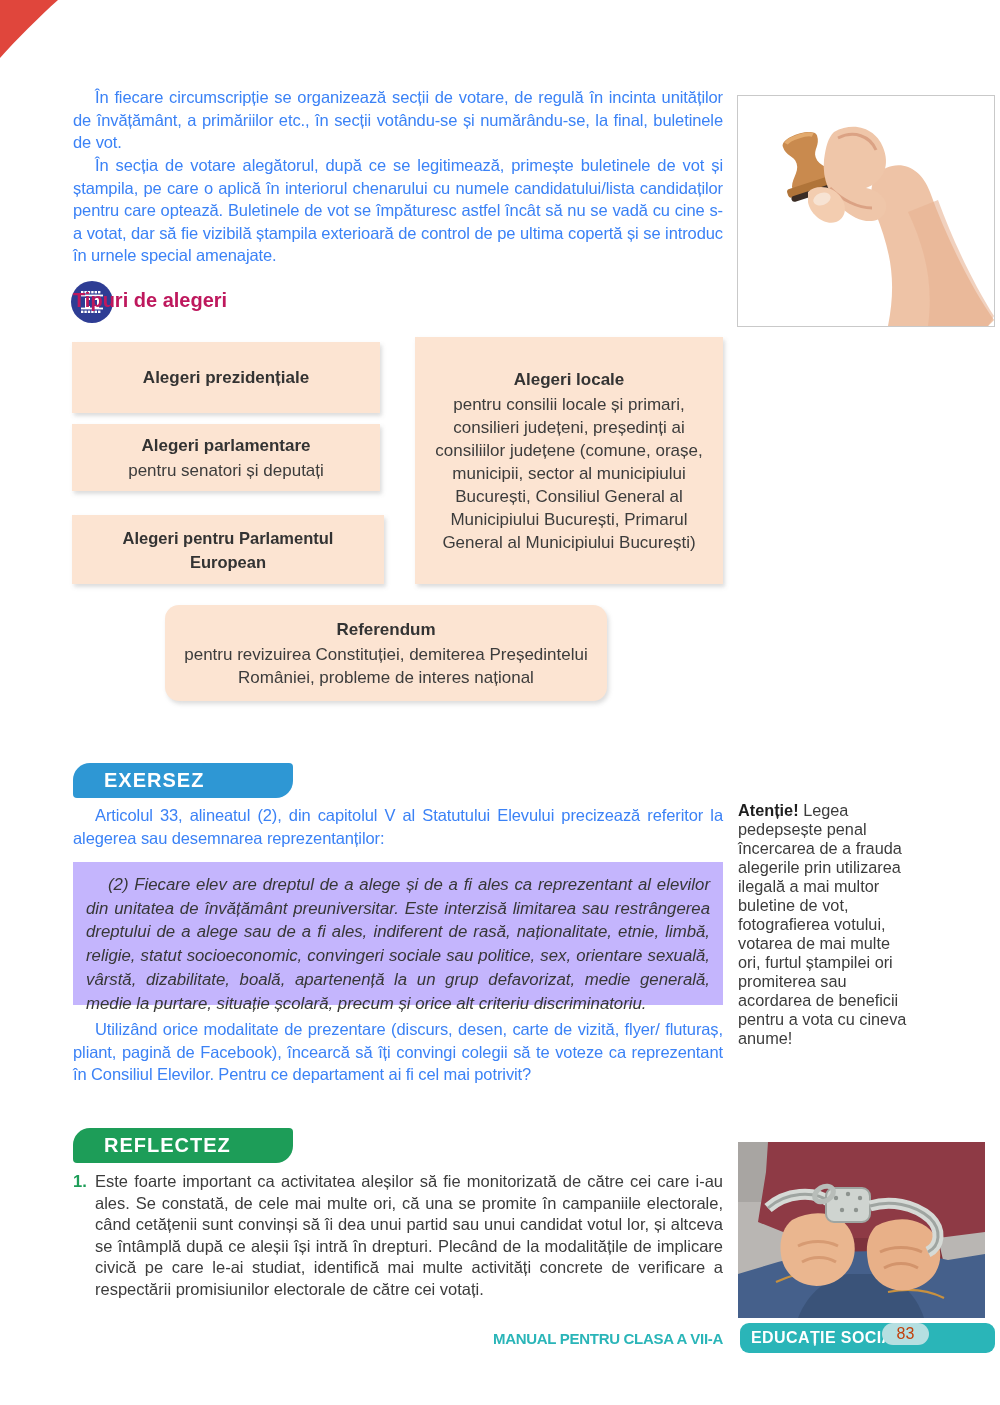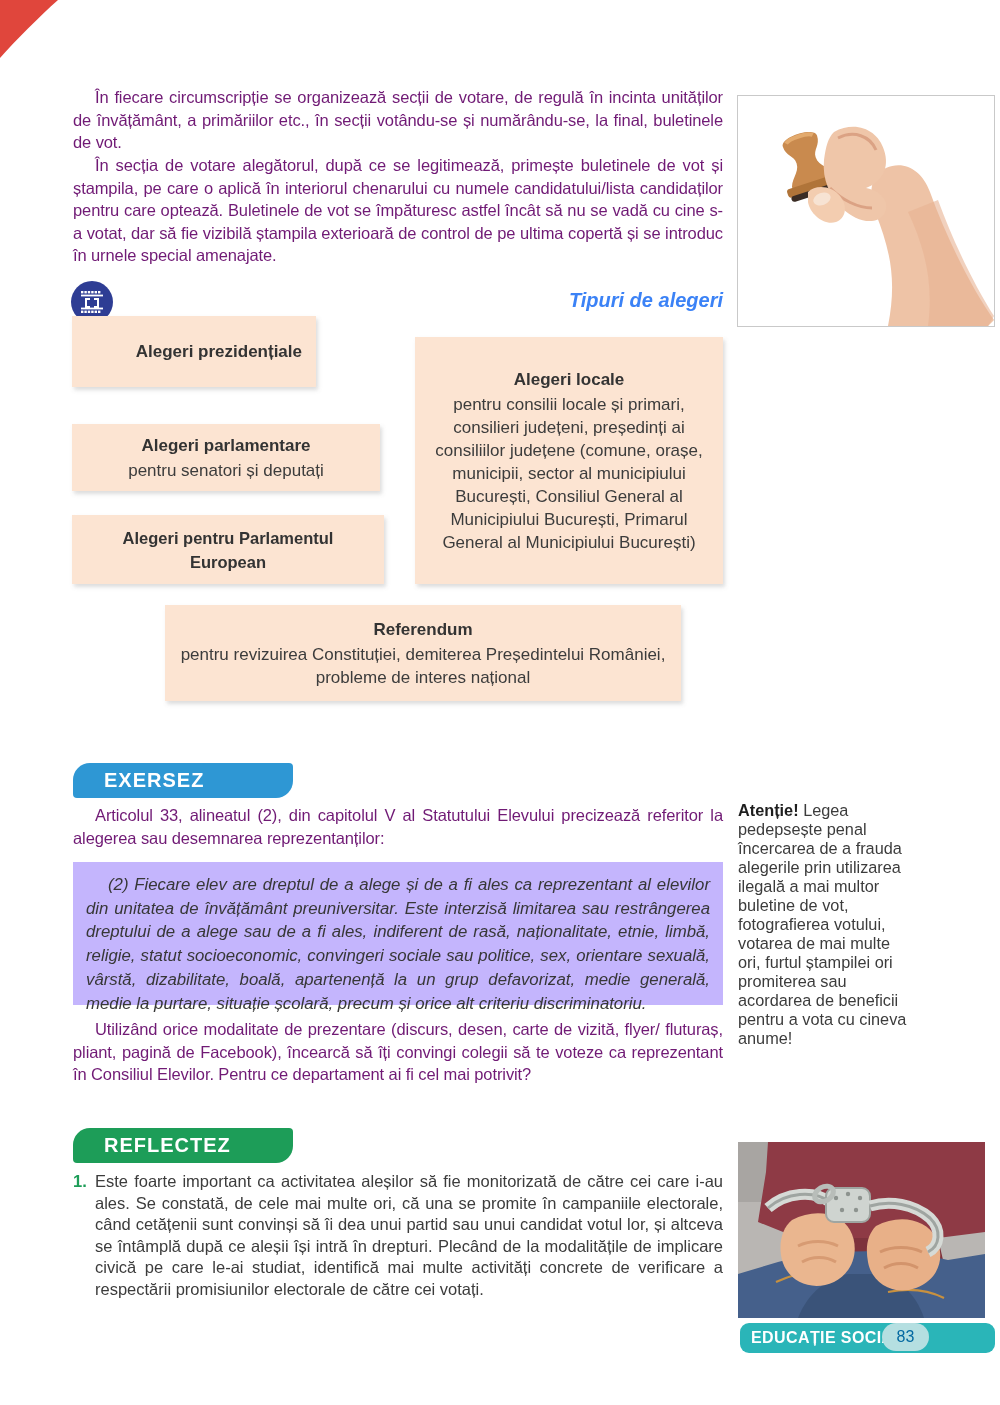--- a/index.html
+++ b/index.html
@@ -10,35 +10,35 @@
     height: 1405px;
     background: #ffffff;
     font-family: "Liberation Sans", "DejaVu Sans", sans-serif;
     color: #3c3c3c;
     overflow: hidden;
   }
   .corner-accent { position:absolute; top:0; left:0; width:58px; height:58px; }
   .body-text {
     position:absolute; left:73px; width:650px;
     font-size:16.5px; line-height:22.5px; text-align:justify;
-    color:#701a75; letter-spacing:-0.1px;
+    color:#3b82f6; letter-spacing:-0.1px;
   }
   .body-text.indent { text-indent:22px; }
   .photo-frame {
     position:absolute; background:#ffffff;
     border:1px solid #c9c9c9; overflow:hidden;
   }
   .section-icon {
     position:absolute; left:71px; top:281px; width:42px; height:42px;
     border-radius:50%; background:#2e3d94;
     display:flex; align-items:center; justify-content:center;
   }
   .section-title {
     position:absolute; left:73px; top:289px; width:650px;
-    text-align:right; font-size:20px; font-weight:bold; color:#3b82f6;font-style:italic;
+    text-align:left; font-size:20px; font-weight:bold; color:#be185d;
   }
   .type-box {
     position:absolute; background:#fce4d2;
     box-shadow:2px 3px 4px rgba(120,120,120,0.25);
     display:flex; flex-direction:column; align-items:center; justify-content:center;
     text-align:center; padding:8px 14px;
   }
   .type-box .box-title { font-weight:bold; font-size:17px; color:#333333; line-height:24px; }
   .type-box .box-body { font-size:17px; color:#3c3c3c; line-height:23px; margin-top:1px; }
   .ribbon {
@@ -73,24 +73,24 @@
   }
   .footer-banner {
     position:absolute; left:740px; top:1323px; width:255px; height:30px;
     background:#2ab5b8; border-radius:9px;
     display:flex; align-items:center;
   }
   .footer-subject {
     color:#ffffff; font-weight:bold; font-size:16px; letter-spacing:0.4px; padding-left:11px;
   }
   .footer-pagepill {
-    position:absolute; left:142px; top:0; width:47px; height:28px;
+    position:absolute; left:142px; top:0; width:47px; height:22px;
     background:#b5dfe1; border-radius:15px;
     display:flex; align-items:center; justify-content:center;
-    color:#0369a1; font-size:16px;
+    color:#c2410c; font-size:16px;
   }
 </style>
 </head>
 <body>
 
 <div class="page">
 
   <svg class="corner-accent" viewBox="0 0 58 58">
     <path d="M0,0 L58,0 C40,16 16,40 0,58 Z" fill="#e0463c"></path>
   </svg>
@@ -138,39 +138,39 @@
           <rect x="5.4" y="21.6" width="2.4" height="2.4"></rect>
           <rect x="8.8" y="21.6" width="2.4" height="2.4"></rect>
           <rect x="12.2" y="21.6" width="2.4" height="2.4"></rect>
           <rect x="15.6" y="21.6" width="2.4" height="2.4"></rect>
           <rect x="19" y="21.6" width="2.4" height="2.4"></rect>
       </g>
     </svg>
   </div>
   <div class="section-title">Tipuri de alegeri</div>
 
-  <div class="type-box" style="left:72px; top:316px; width:244px; height:71px;align-items:flex-end;">
+  <div class="type-box" style="left:72px; top:342px; width:308px; height:71px;">
     <div class="box-title">Alegeri prezidențiale</div>
   </div>
 
   <div class="type-box" style="left:72px; top:424px; width:308px; height:67px;">
     <div class="box-title">Alegeri parlamentare</div>
     <div class="box-body">pentru senatori și deputați</div>
   </div>
 
   <div class="type-box" style="left:72px; top:515px; width:312px; height:69px;">
     <div class="box-title" style="font-size:16.5px;">Alegeri pentru Parlamentul European</div>
   </div>
 
   <div class="type-box" style="left:415px; top:337px; width:308px; height:247px;text-align:center;">
     <div class="box-title">Alegeri locale</div>
     <div class="box-body">pentru consilii locale și primari, consilieri județeni, președinți ai consiliilor județene (comune, orașe, municipii, sector al municipiului București, Consiliul General al Municipiului București, Primarul General al Municipiului București)</div>
   </div>
 
-  <div class="type-box" style="left:165px; top:605px; width:516px; height:96px;">
+  <div class="type-box" style="left:165px; top:605px; width:442px; height:96px;border-radius:14px;">
     <div class="box-title">Referendum</div>
     <div class="box-body">pentru revizuirea Constituției, demiterea Președintelui României, probleme de interes național</div>
   </div>
 
   <div class="ribbon blue" style="top:763px;">EXERSEZ</div>
   <div class="body-text indent" style="top:804px;">Articolul 33, alineatul (2), din capitolul V al Statutului Elevului precizează referitor la alegerea sau desemnarea reprezentanților:</div>
   <div class="quote-block">(2) Fiecare elev are dreptul de a alege și de a fi ales ca reprezentant al elevilor din unitatea de învățământ preuniversitar. Este interzisă limitarea sau restrângerea dreptului de a alege sau de a fi ales, indiferent de rasă, naționalitate, etnie, limbă, religie, statut socioeconomic, convingeri sociale sau politice, sex, orientare sexuală, vârstă, dizabilitate, boală, apartenență la un grup defavorizat, medie generală, medie la purtare, situație școlară, precum și orice alt criteriu discriminatoriu.</div>
   <div class="body-text indent" style="top:1018px;">Utilizând orice modalitate de prezentare (discurs, desen, carte de vizită, flyer/ fluturaș, pliant, pagină de Facebook), încearcă să îți convingi colegii să te voteze ca reprezentant în Consiliul Elevilor. Pentru ce departament ai fi cel mai potrivit?</div>
 
   <div class="sidebar-note">
@@ -213,18 +213,19 @@
           <circle cx="122" cy="56" r="2.2" fill="#8d938f" stroke="none"></circle>
           <circle cx="104" cy="68" r="2.2" fill="#8d938f" stroke="none"></circle>
           <circle cx="118" cy="68" r="2.2" fill="#8d938f" stroke="none"></circle>
         <path d="M132,64 C152,58 176,62 192,76 C204,88 202,104 190,110" stroke-width="11"></path>
         <path d="M132,64 C152,58 176,62 192,76 C204,88 202,104 190,110" stroke="#9fa5a1" stroke-width="3"></path>
         <ellipse cx="86" cy="52" rx="10" ry="7" stroke="#b8bdb9" stroke-width="5" transform="rotate(-30 86 52)"></ellipse>
       </g>
     </svg>
   </div>
 
+  <div class="footer-manual">MANUAL PENTRU CLASA A VII-A</div>
   <div class="footer-banner">
     <span class="footer-subject">EDUCAȚIE SOCIALĂ</span>
     <span class="footer-pagepill">83</span>
   </div>
 
 </div>
 
 </body></html>

